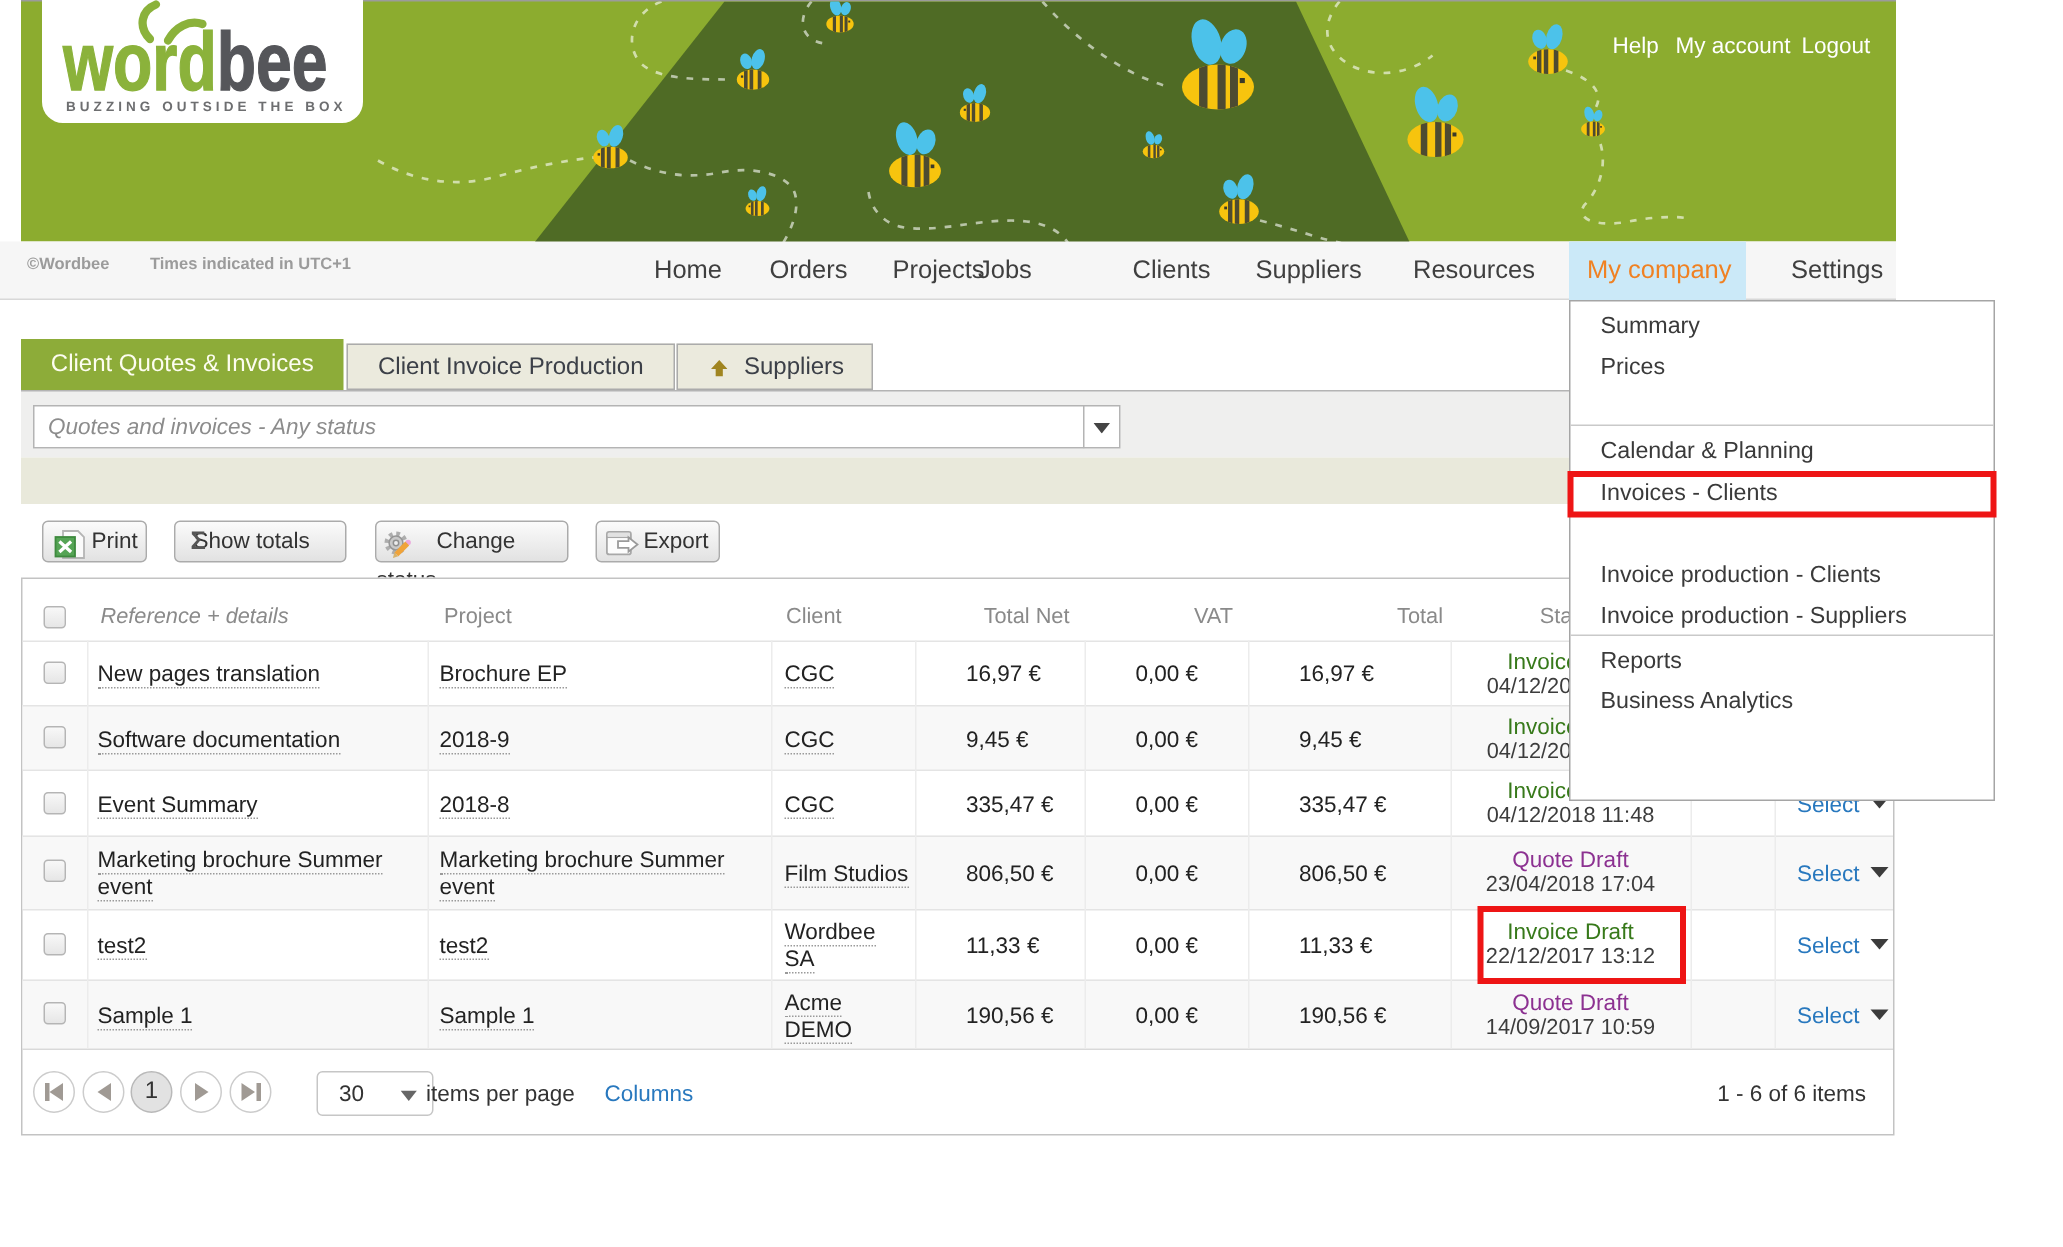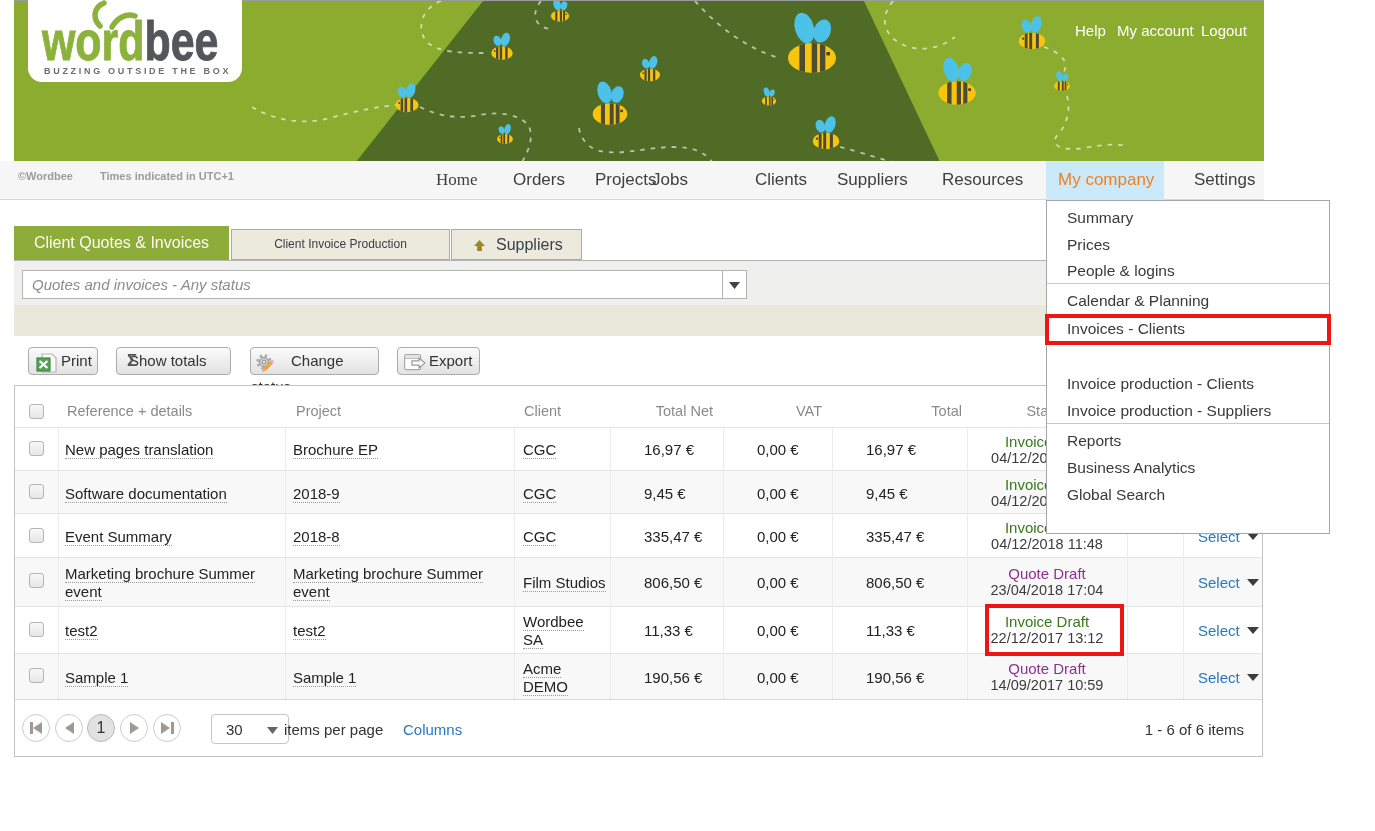--- a/index.html
+++ b/index.html
@@ -71,33 +71,33 @@
 
 <div class="abs" style="top:22px; left:1075px; color:#fff; font-size:15px;">Help</div>
 <div class="abs" style="top:22px; left:1117px; color:#fff; font-size:15px;">My account</div>
 <div class="abs" style="top:22px; left:1201px; color:#fff; font-size:15px;">Logout</div>
 
 <div class="abs" style="left:0; top:161px; width:1264px; height:39px; background:#f6f6f6; border-bottom:1px solid #d8d8d8;"></div>
 <div class="abs" style="left:1046px; top:161px; width:118px; height:39px; background:#cbe9f8;"></div>
 <div class="abs" style="left:18px; top:170px; font-size:11px; font-weight:bold; color:#9b9b9b;">©Wordbee</div>
 <div class="abs" style="left:100px; top:170px; font-size:11px; font-weight:bold; color:#9b9b9b;">Times indicated in UTC+1</div>
 <div class="abs" id="navitems" style="left:0; top:170px; width:1375px; font-size:17px; color:#3f3f3f; white-space:nowrap;">
-  <span class="abs" style="left:436px;font-family:Liberation Serif, serif;">Home</span>
+  <span class="abs" style="left:436px;">Home</span>
   <span class="abs" style="left:513px;">Orders</span>
   <span class="abs" style="left:595px;">Projects</span>
   <span class="abs" style="left:652px;">Jobs</span>
   <span class="abs" style="left:755px;">Clients</span>
   <span class="abs" style="left:837px;">Suppliers</span>
   <span class="abs" style="left:942px;">Resources</span>
   <span class="abs" style="left:1058px; color:#f08122;">My company</span>
   <span class="abs" style="left:1194px;">Settings</span>
 </div>
 
 <div class="abs" style="left:14px; top:226px; width:215px; height:34px; background:#8dac39; color:#fdfdf0; font-size:16px; text-align:center; line-height:34px;">Client Quotes &amp; Invoices</div>
-<div class="abs" style="left:231px; top:229px; width:219px; height:31px; background:#ebeadd; border:1px solid #ababab; color:#3c4048; font-size:12px; text-align:center; line-height:29px;">Client Invoice Production</div>
+<div class="abs" style="left:231px; top:229px; width:219px; height:31px; background:#ebeadd; border:1px solid #ababab; color:#3c4048; font-size:16px; text-align:center; line-height:29px;">Client Invoice Production</div>
 <div class="abs" style="left:451px; top:229px; width:131px; height:31px; background:#ebeadd; border:1px solid #ababab; color:#3c4048; font-size:16px; line-height:29px;">
   <svg width="11" height="11" viewBox="0 0 12 12" style="position:absolute;left:22px;top:10px;">
       <path d="M6,0 L12,6.5 L8.6,6.5 L8.6,12 L3.4,12 L3.4,6.5 L0,6.5 Z" fill="#a08520"></path>
     </svg>
   <span style="margin-left:44px;">Suppliers</span>
 </div>
 
 <div class="abs" style="left:14px; top:260px; width:1249px; height:45px; background:#efefee; border-top:1px solid #b4b4b4;"></div>
 <div class="abs" style="left:22px; top:270px; width:701px; height:29px; background:#fff; border:1px solid #b4b4b4; font-size:15px; font-style:italic; color:#8c8c8c; line-height:27px; padding-left:9px;">Quotes and invoices - Any status</div>
 <div class="abs" style="left:722px; top:270px; width:25px; height:29px; background:#fff; border:1px solid #b4b4b4;">
@@ -164,21 +164,21 @@
 <div class="abs" style="left:285px; top:427px; width:1px; height:272px; background:#ececec;"></div>
 <div class="abs" style="left:514px; top:427px; width:1px; height:272px; background:#ececec;"></div>
 <div class="abs" style="left:610px; top:427px; width:1px; height:272px; background:#ececec;"></div>
 <div class="abs" style="left:723px; top:427px; width:1px; height:272px; background:#ececec;"></div>
 <div class="abs" style="left:832px; top:427px; width:1px; height:272px; background:#ececec;"></div>
 <div class="abs" style="left:967px; top:427px; width:1px; height:272px; background:#ececec;"></div>
 <div class="abs" style="left:1127px; top:427px; width:1px; height:272px; background:#ececec;"></div>
 <div class="abs" style="left:1183px; top:427px; width:1px; height:272px; background:#ececec;"></div>
 
 <div class="abs" style="top:403px; left:0; width:100%; font-size:14.5px; color:#8a8a8a;">
-  <span class="abs" style="left:67px;">Reference + details</span>
+  <span class="abs" style="left:67px;font-style:italic;">Reference + details</span>
   <span class="abs" style="left:296px;">Project</span>
   <span class="abs" style="left:524px;">Client</span>
   <span class="abs" style="left:610px; width:103px; text-align:right;">Total Net</span>
   <span class="abs" style="left:723px; width:99px; text-align:right;">VAT</span>
   <span class="abs" style="left:832px; width:130px; text-align:right;">Total</span>
   <span class="abs" style="left:967px; width:160px; text-align:center;">Status</span>
 </div>
 
 <style>
  .cb { position:absolute; left:29px; width:15px; height:15px; border:1px solid #b5b5b5; border-radius:3px; background:linear-gradient(#f8f8f8,#e6e6e6); }
@@ -283,27 +283,25 @@
 <div class="abs" style="left:284px; top:721px; font-size:15px; color:#333;">items per page</div>
 <div class="abs" style="left:403px; top:721px; font-size:15px; color:#2878be;">Columns</div>
 <div class="abs" style="left:1045px; top:721px; width:199px; text-align:right; font-size:15px; color:#333;">1 - 6 of 6 items</div>
 
 <style>
  .mi { position:absolute; left:0; width:100%; padding-left:20px; font-size:15.5px; color:#3a3a3a; }
 </style>
 <div class="abs" style="left:1046px; top:200px; width:284px; height:334px; background:#fff; border:1px solid #a5a5a5; z-index:20;">
   <div class="mi" style="top:8px;">Summary</div>
   <div class="mi" style="top:35px;">Prices</div>
-  <div class="mi" style="top:61px;">People &amp; logins</div>
   <div class="abs" style="left:0; top:82px; width:100%; height:1px; background:#c9c9c9;"></div>
   <div class="mi" style="top:91px;">Calendar &amp; Planning</div>
   <div class="abs" style="left:0; top:113px; width:100%; height:1px; background:#c9c9c9;"></div>
   <div class="mi" style="top:119px;">Invoices - Clients</div>
   <div class="mi" style="top:174px;">Invoice production - Clients</div>
   <div class="mi" style="top:201px;">Invoice production - Suppliers</div>
   <div class="abs" style="left:0; top:222px; width:100%; height:1px; background:#c9c9c9;"></div>
   <div class="mi" style="top:231px;">Reports</div>
   <div class="mi" style="top:258px;">Business Analytics</div>
-  <div class="mi" style="top:285px;">Global Search</div>
 </div>
 
 <div class="abs" style="left:1045px; top:314px; width:286px; height:31px; border:4px solid #ee1515; z-index:30;"></div>
 <div class="abs" style="left:985px; top:604px; width:139px; height:52px; border:4px solid #ee1515; z-index:30;"></div>
 
 </body></html>

